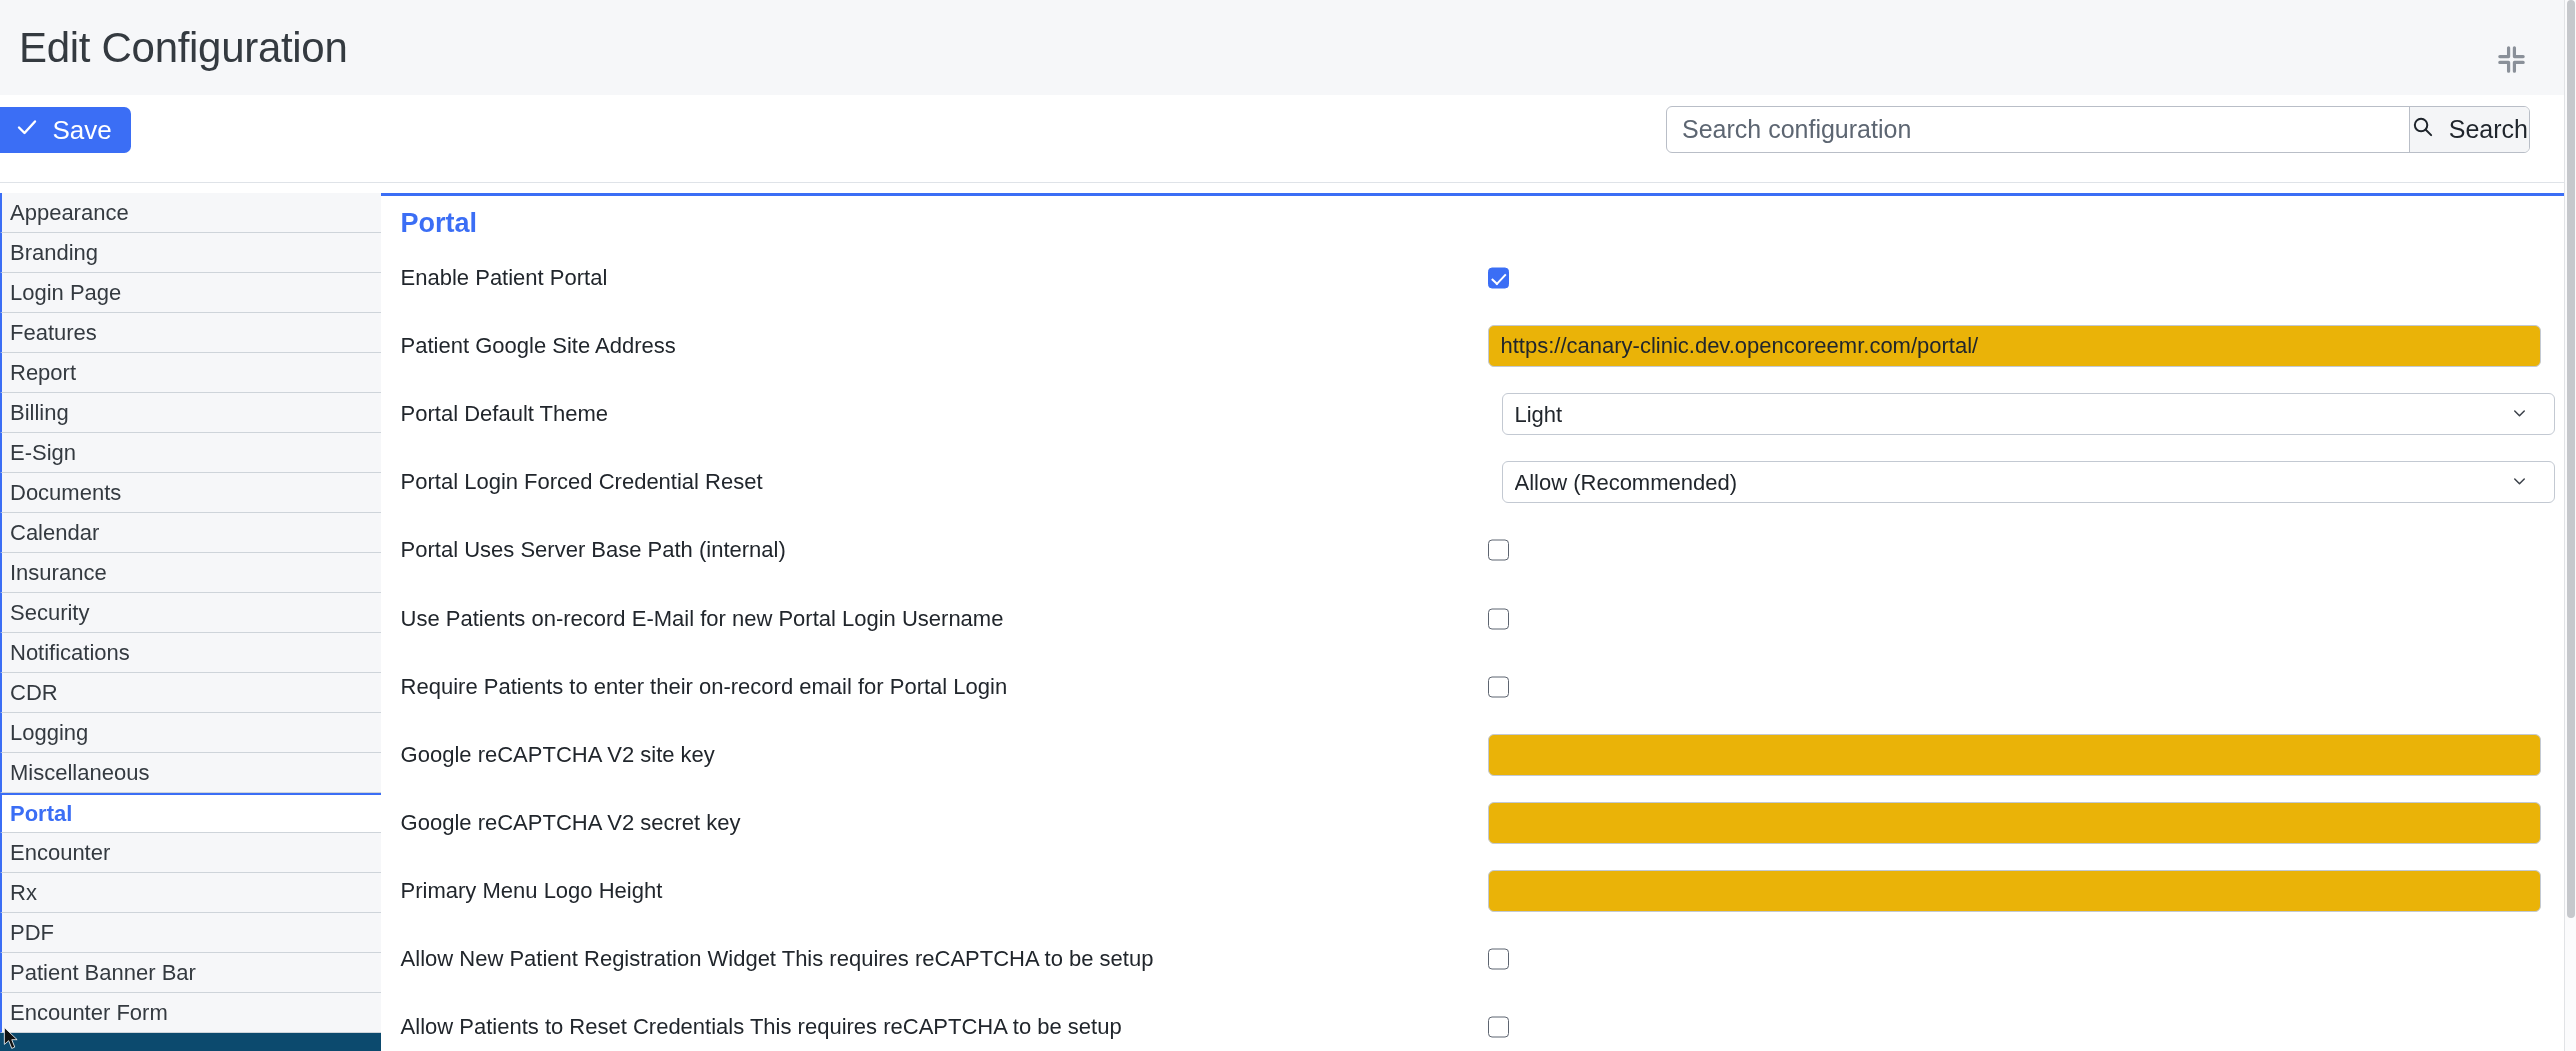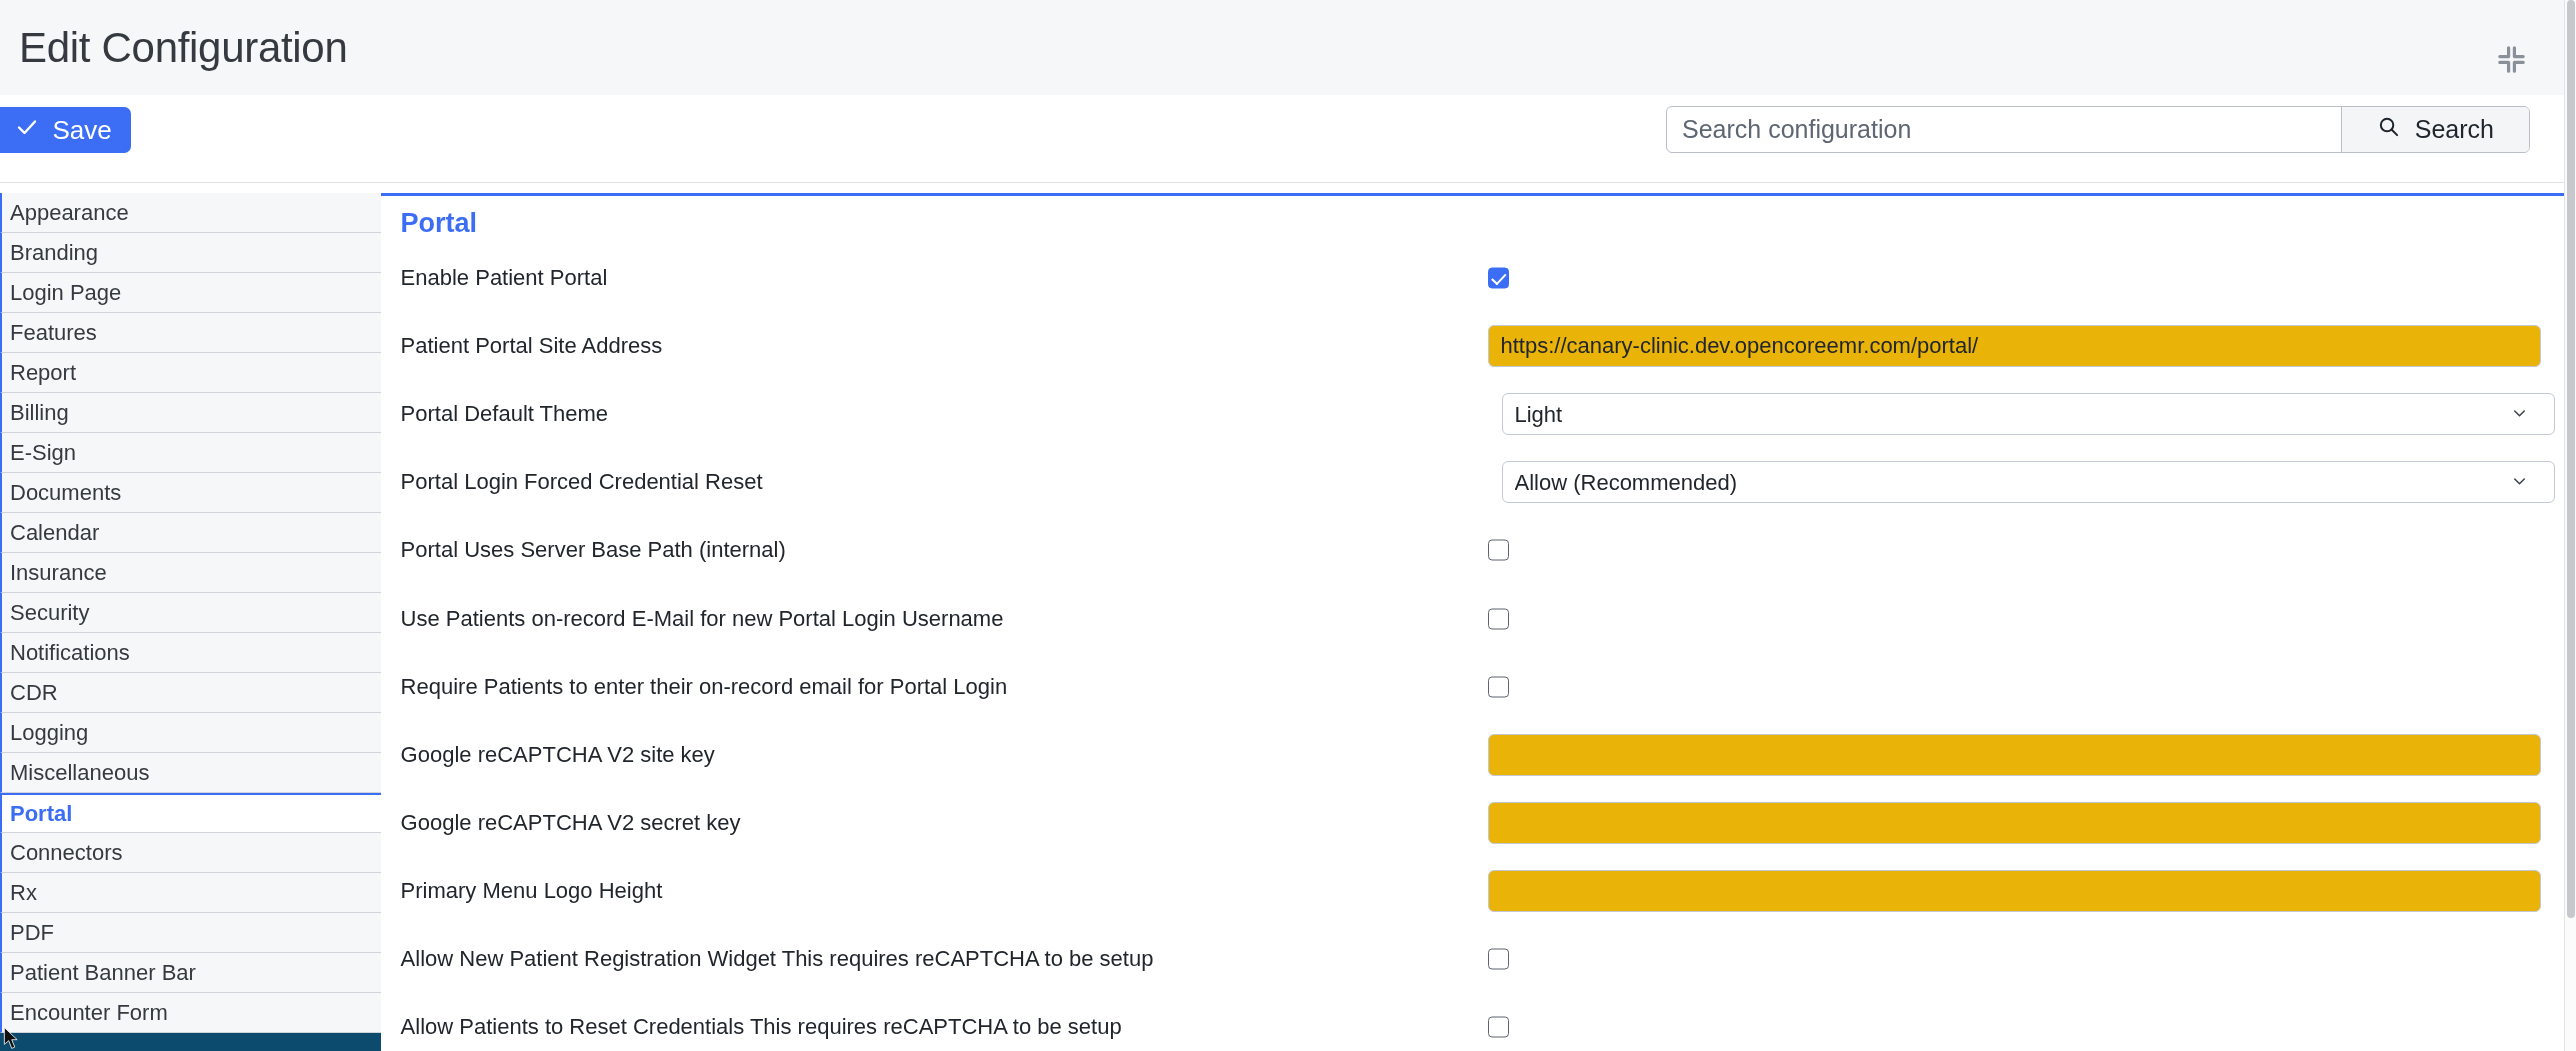--- a/index.html
+++ b/index.html
@@ -67,21 +67,21 @@
   }
   #search-input::placeholder { color: #5d6672; }
   #search-button {
     border: none;
     border-left: 0.7px solid #b9bec7;
     background: #f4f5f7;
     color: #1f252c;
     font-family: "Liberation Sans", sans-serif;
     font-size: 25px;
     display: flex; align-items: center; gap: 15px;
-    padding: 0 35px;
+    padding: 0 1px;
     cursor: pointer;
     white-space: nowrap;
   }
 
   
   #sidebar {
     position: absolute; left: 0; top: 193px;
     width: 395px; height: 858px;
     background: #0c4a6e;
     border-right: 0.7px solid #dfe3e8;
@@ -295,21 +295,21 @@
     <div class="nav-item">
       <span>Logging</span>
     </div>
     <div class="nav-item">
       <span>Miscellaneous</span>
     </div>
     <div class="nav-item active">
       <span>Portal</span>
     </div>
     <div class="nav-item">
-      <span>Connectors</span>
+      <span>Encounter</span>
     </div>
     <div class="nav-item">
       <span>Rx</span>
     </div>
     <div class="nav-item">
       <span>PDF</span>
     </div>
     <div class="nav-item">
       <span>Patient Banner Bar</span>
     </div>
@@ -321,21 +321,21 @@
 <section id="main-panel">
   <div id="section-title">Portal</div>
   <div id="rows-host">
       <div class="form-row" style="top: 48px;">
         <div class="row-label">Enable Patient Portal</div>
         <div class="row-control">
           <div class="cb checked"></div>
         </div>
       </div>
       <div class="form-row" style="top: 116px;">
-        <div class="row-label">Patient Portal Site Address</div>
+        <div class="row-label">Patient Google Site Address</div>
         <div class="row-control"><input type="text" class="txt" value="https://canary-clinic.dev.opencoreemr.com/portal/" style=""></div>
       </div>
       <div class="form-row" style="top: 184px;">
         <div class="row-label">Portal Default Theme</div>
         <div class="row-control">
           <div class="sel-wrap"><select class="sel"><option>Light</option></select><span class="sel-chevron"><svg width="19" height="19" viewBox="0 0 24 24" fill="none" stroke="#3d434b" stroke-width="1.9" stroke-linecap="round" stroke-linejoin="round">
                 <polyline points="6,9.5 12,15.5 18,9.5"></polyline>
               </svg></span></div>
         </div>
       </div>

